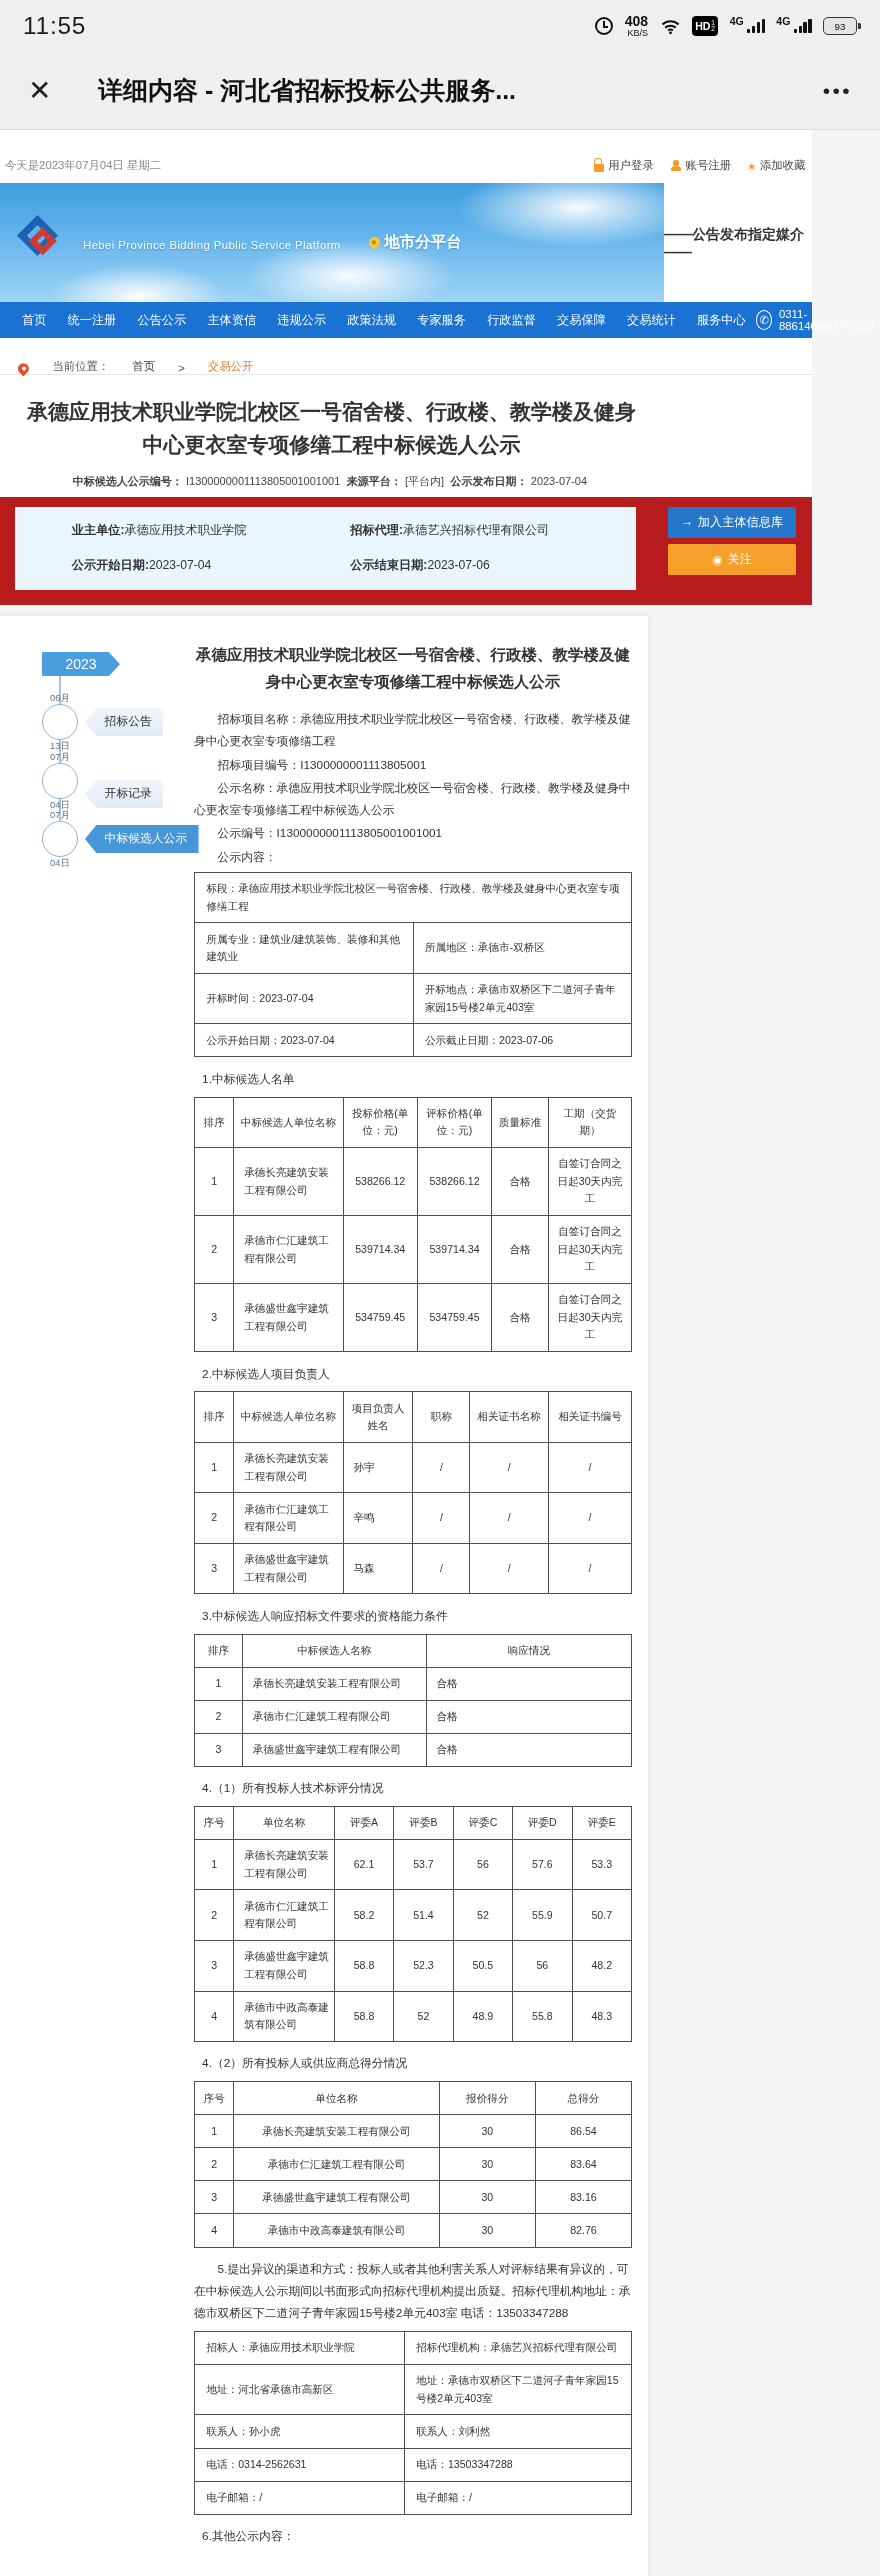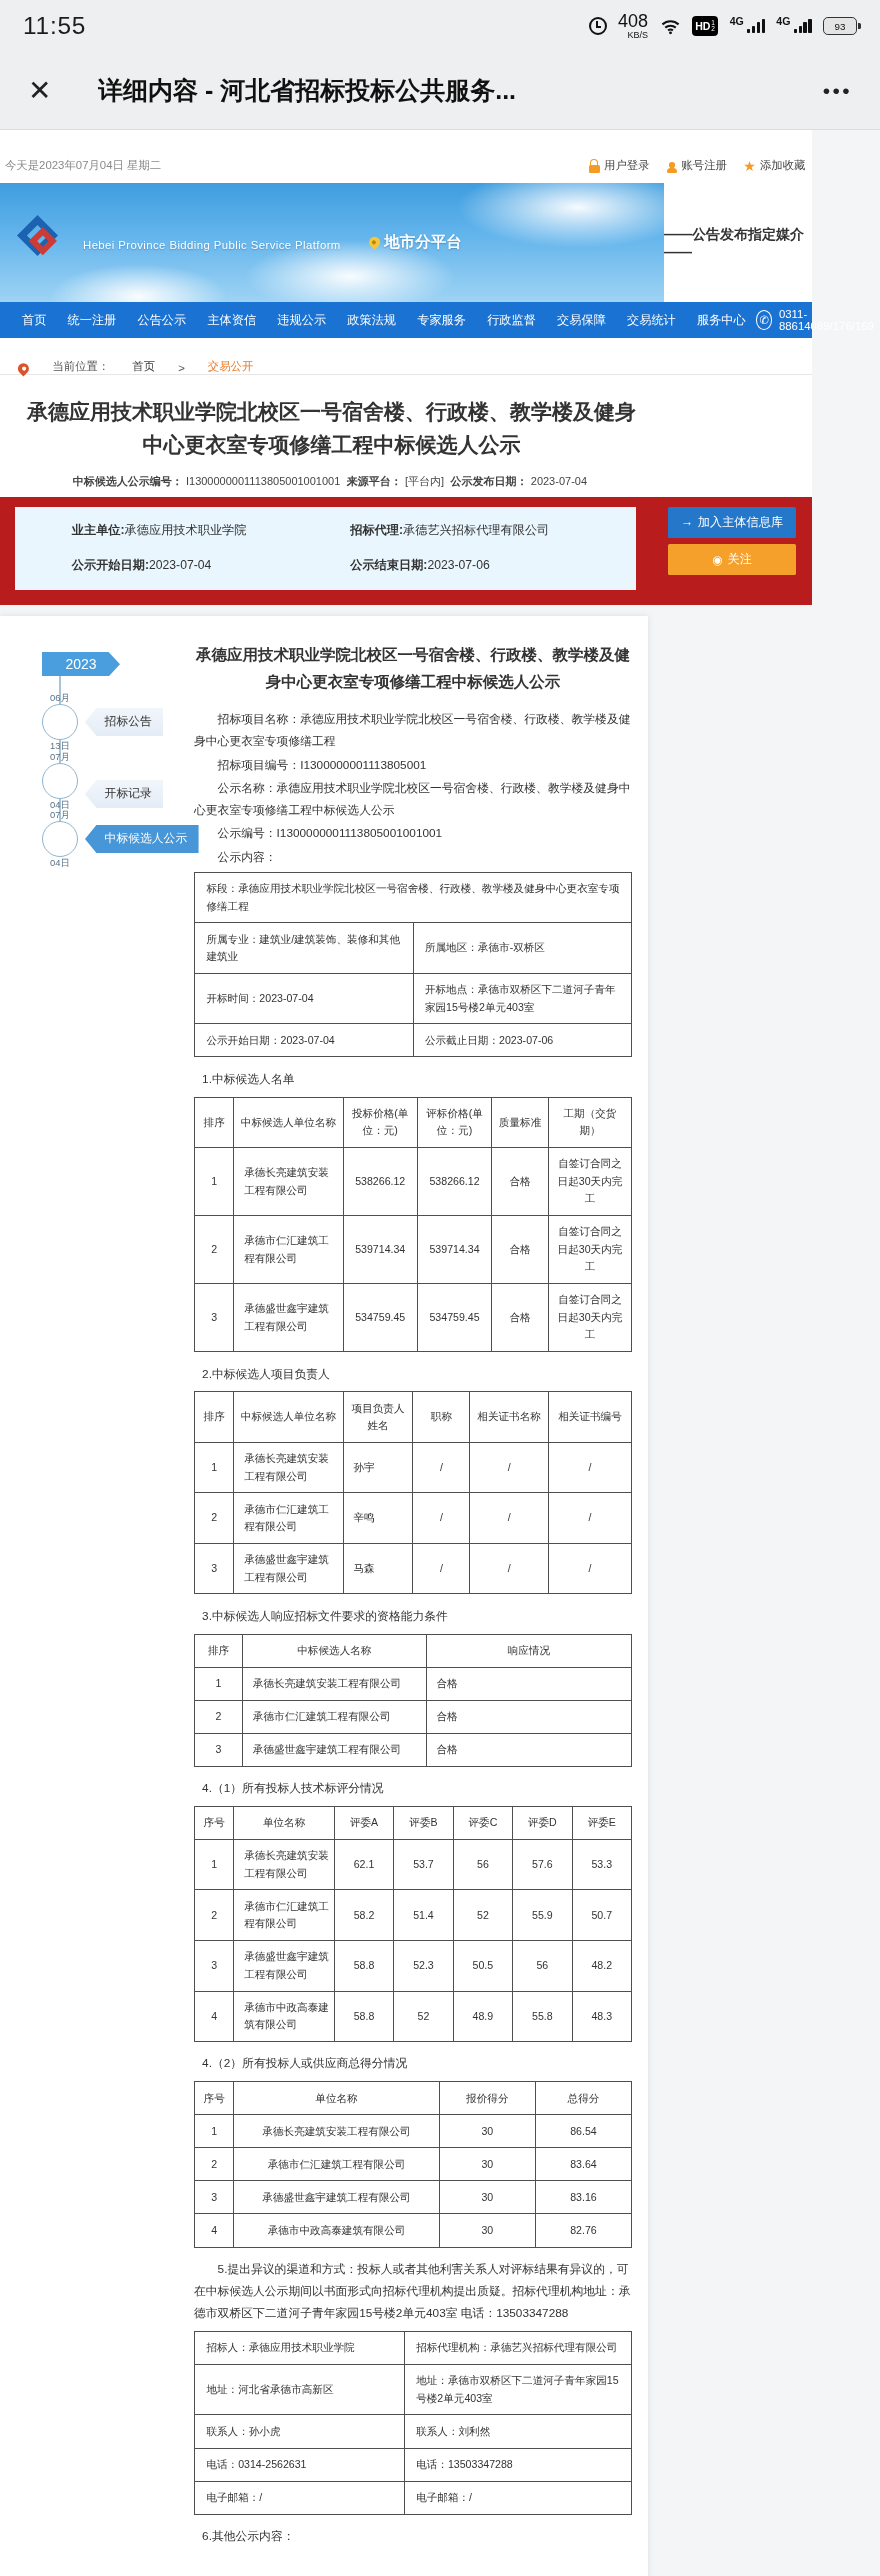--- a/index.html
+++ b/index.html
@@ -5,21 +5,21 @@
   * { margin:0; padding:0; box-sizing:border-box; }
   html,body { width:880px; }
   body { font-family:"Liberation Sans","DejaVu Sans",sans-serif; background:#f4f5f6; color:#333;
          min-height:2576px; overflow-x:hidden; position:relative; }
 
   
   .status-bar { height:52px; background:#eeeff0; display:flex; align-items:center; padding:0 23px; }
   .sb-time { font-size:24.4px; color:#1c1c1c; letter-spacing:0.8px; }
   .sb-right { margin-left:auto; display:flex; align-items:center; gap:11.4px; }
   .speed { text-align:right; line-height:1; color:#111; }
-  .speed b { display:block; font-size:18px; font-weight:400; }
+  .speed b { display:block; font-size:14px; font-weight:700; }
   .speed i { display:block; font-style:normal; font-size:9px; margin-top:1.6px; }
   .alarm { width:18px; height:18px; border:2px solid #111; border-radius:50%; position:relative; }
   .alarm::before { content:''; position:absolute; left:5.7px; top:2.4px; width:2px; height:5.7px; background:#111; }
   .alarm::after { content:''; position:absolute; left:5.7px; top:6.5px; width:4.9px; height:2px; background:#111; }
   .hd-badge { background:#000; color:#fff; border-radius:4.1px; height:19.6px; padding:1.6px 3.3px; display:flex; align-items:center; }
   .hd-badge b { font-size:10.6px; font-weight:700; }
   .hd-badge .hd12 { display:flex; flex-direction:column; line-height:1; font-size:6.5px; margin-left:0.8px; }
   .sig { display:flex; align-items:flex-end; gap:1.6px; }
   .sig .g { font-size:10.6px; font-weight:700; color:#111; margin-right:1.6px; transform:translateY(-6.5px); }
   .bars { display:flex; align-items:flex-end; gap:1.6px; }
@@ -32,21 +32,21 @@
   .browser-bar { height:78px; background:#eeeff0; display:flex; align-items:center; padding:0 28px; border-bottom:0.8px solid #dcdcdc; }
   .bb-close { font-size:28px; color:#222; width:49px; cursor:pointer; }
   .bb-title { font-size:25px; font-weight:700; color:#111; margin-left:21px; white-space:nowrap; overflow:hidden; }
   .bb-menu { margin-left:auto; font-size:21px; letter-spacing:2.4px; color:#222; cursor:pointer; }
 
   
   .site-top { width:812px; background:#fff; }
   .topbar { height:53px; display:flex; align-items:flex-end; padding:0 6.5px 9.8px 4.9px; }
   .topbar-date { font-size:11.4px; color:#8a8a8a; }
   .topbar-links { margin-left:auto; display:flex; align-items:center; gap:16.3px; font-size:11.4px; color:#444; }
-  .tlink { display:flex; align-items:flex-end; gap:4.1px; cursor:pointer; }
+  .tlink { display:flex; align-items:center; gap:4.1px; cursor:pointer;font-family:Liberation Mono, monospace; }
   .ic-lock { width:10.6px; height:8.1px; background:#f59a23; border-radius:1.6px; position:relative; display:inline-block; margin-top:4.9px; }
   .ic-lock::before { content:''; position:absolute; top:-5.7px; left:0.8px; width:5.7px; height:6.5px; border:1.6px solid #f59a23; border-bottom:none; border-radius:4.1px 4.1px 0 0; }
   .ic-person { width:11.4px; height:11.4px; position:relative; display:inline-block; }
   .ic-person::before { content:''; position:absolute; left:3.3px; top:0; width:5.7px; height:5.7px; background:#f59a23; border-radius:50%; }
   .ic-person::after { content:''; position:absolute; left:0.8px; top:5.7px; width:10.6px; height:5.7px; background:#f59a23; border-radius:4.9px 4.9px 1.6px 1.6px; }
   .ic-star { color:#f59a23; font-size:14px; line-height:1; }
 
   .banner-row { display:flex; height:119px; }
   .banner { width:664px; background:linear-gradient(180deg,#3f9ddf 0%,#64b5ec 45%,#9ed3f4 100%); position:relative; overflow:hidden; display:flex; align-items:center; }
   .cloud { position:absolute; background:radial-gradient(ellipse at center, rgba(255,255,255,.95) 0%, rgba(255,255,255,0) 70%); border-radius:50%; }

